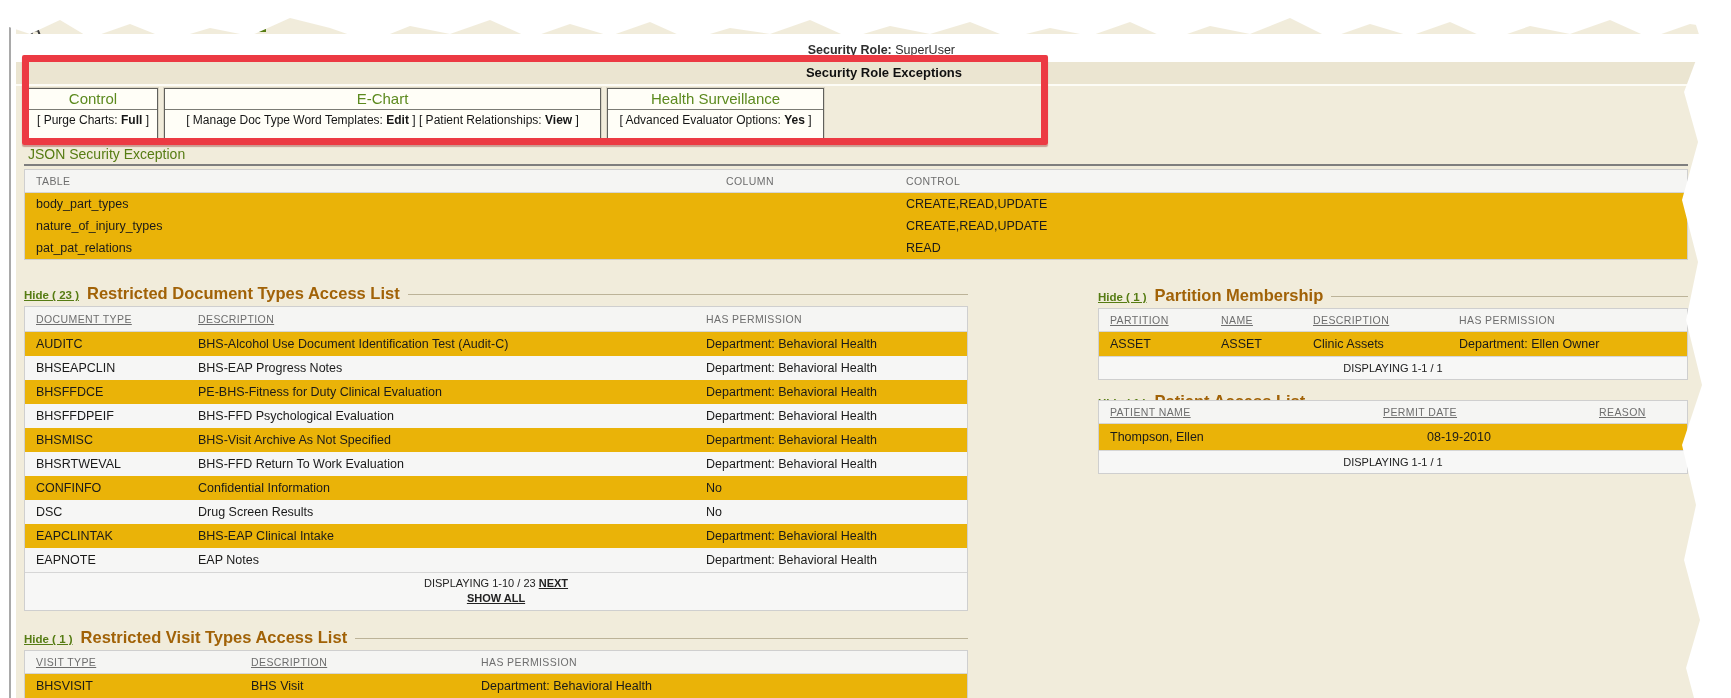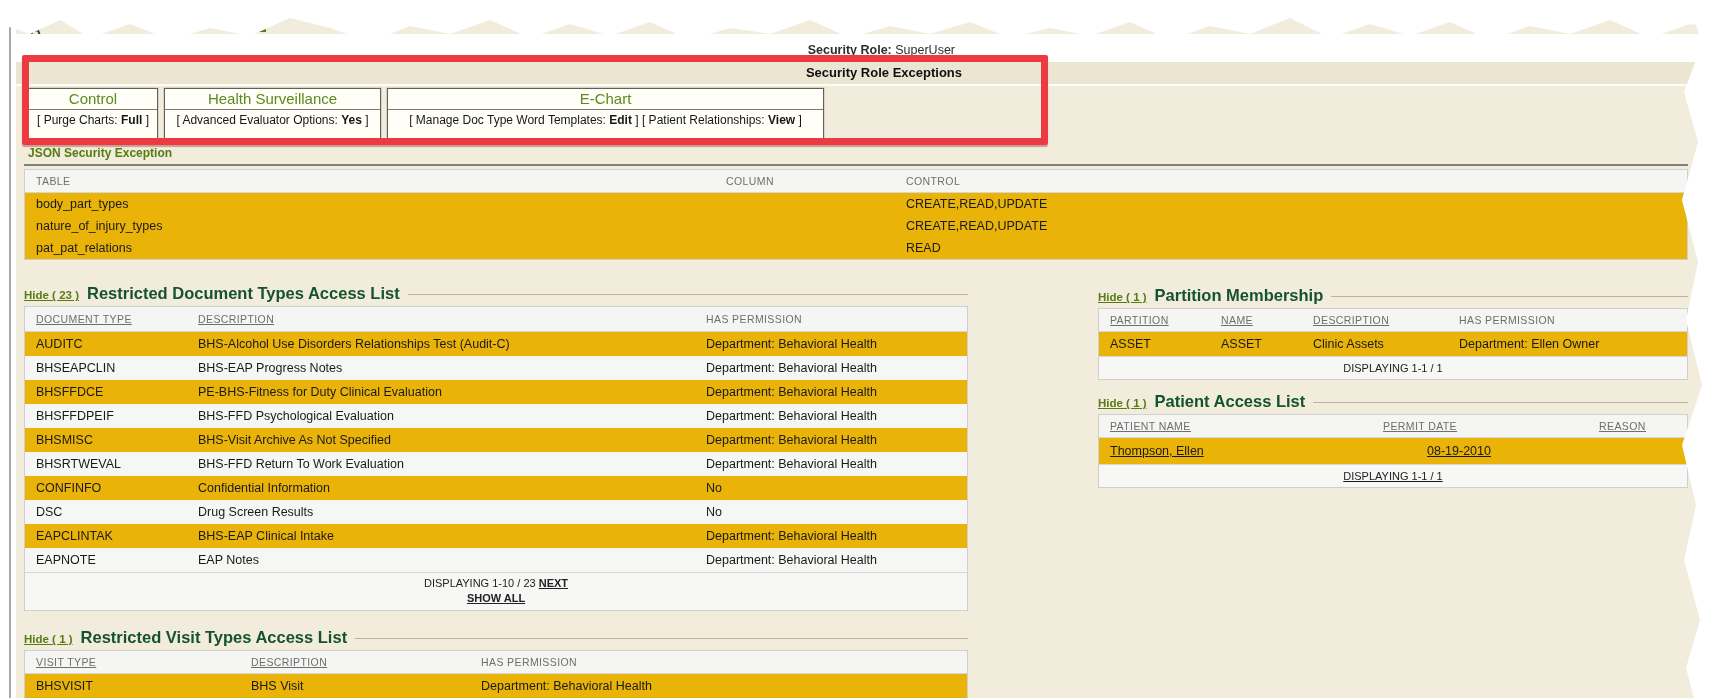--- a/index.html
+++ b/index.html
@@ -17,25 +17,25 @@
   
   .groups{left:28px;top:88px;display:flex;gap:6px;align-items:flex-start;}
   .gbox{background:#fffef7;border:1px solid #60605c;box-shadow:0 0 0 1px #d9d4c4;box-sizing:border-box;}
   .gbox .gtitle{color:#5c8a1e;font-size:15px;text-align:center;padding:1px 4px 2px;border-bottom:1px solid #7b7b74;}
   .gbox .gvals{font-size:12px;color:#161616;text-align:center;padding:3px 5px 12px;white-space:nowrap;}
   .gvals b{font-weight:bold;}
   
   .red-box{left:22px;top:55px;width:1026px;height:90px;border:7px solid #ec3a43;box-sizing:border-box;
            border-radius:2px;box-shadow:0 2px 1px rgba(130,10,10,.35);z-index:40;pointer-events:none;}
   
-  .json-heading{left:28px;top:146px;font-size:12px;font-weight:bold;color:#567c13;}
+  .json-heading{left:28px;top:146px;font-size:14px;font-weight:normal;color:#567c13;}
   .heading-rule{left:24px;top:164px;width:1664px;height:2px;background:#7e7e7e;}
   .sec-bar{display:flex;align-items:baseline;gap:8px;}
   .hide-link{color:#567c13;font-weight:bold;font-size:11.5px;text-decoration:underline;cursor:pointer;white-space:nowrap;}
-  .sec-title{color:#14532d;font-weight:bold;font-size:16.5px;white-space:nowrap;}
+  .sec-title{color:#a16207;font-weight:bold;font-size:16.5px;white-space:nowrap;}
   .sec-rule{flex:1;border-top:1px solid #bcb39ا8;border-top:1px solid #bcb398;margin-top:2px;align-self:center;}
   
   .tbl{background:#ffffff;border:1px solid #cfcfcf;box-sizing:border-box;font-size:12.5px;}
   .thead{display:flex;background:#f5f5f3;color:#6e6e6e;font-size:10.5px;letter-spacing:.4px;
          border-bottom:1px solid #d6d6d6;align-items:center;}
   .thead .cell{font-weight:normal;}
   .trow{display:flex;align-items:center;background:#eab308;}
   .trow.alt{background:#f6f6f5;}
   .cell{padding-left:11px;box-sizing:border-box;white-space:nowrap;overflow:hidden;}
   .hcell-link{text-decoration:underline;cursor:pointer;}
@@ -83,33 +83,33 @@
   <div class="abs band"></div>
   <div class="abs band-title">Security Role Exceptions</div>
 
   <div class="abs groups">
     <div class="gbox" style="width:130px;">
       <div class="gtitle">Control</div>
       <div class="gvals">
         <span>[ Purge Charts: </span><b>Full</b><span> ]</span>
       </div>
     </div>
-    <div class="gbox" style="width:217px;">
-      <div class="gtitle">Health Surveillance</div>
-      <div class="gvals">
-        <span>[ Advanced Evaluator Options: </span><b>Yes</b><span> ]</span>
-      </div>
-    </div>
     <div class="gbox" style="width:437px;">
       <div class="gtitle">E-Chart</div>
       <div class="gvals">
         <span>[ Manage Doc Type Word Templates: </span><b>Edit</b><span> ]</span>
         <span>[ Patient Relationships: </span><b>View</b><span> ]</span>
       </div>
     </div>
+    <div class="gbox" style="width:217px;">
+      <div class="gtitle">Health Surveillance</div>
+      <div class="gvals">
+        <span>[ Advanced Evaluator Options: </span><b>Yes</b><span> ]</span>
+      </div>
+    </div>
   </div>
 
   <div class="abs red-box"></div>
 
   <div class="abs json-heading">JSON Security Exception</div>
   <div class="abs heading-rule"></div>
   <div class="abs tbl jt" style="left:24px;top:169px;width:1664px;">
     <div class="thead h22">
       <div class="cell c1">TABLE</div>
       <div class="cell c2">COLUMN</div>
@@ -138,21 +138,21 @@
     <span class="sec-rule"></span>
   </div>
   <div class="abs tbl dt" style="left:24px;top:306px;width:944px;">
     <div class="thead h24">
       <div class="cell c1"><span class="hcell-link">DOCUMENT TYPE</span></div>
       <div class="cell c2"><span class="hcell-link">DESCRIPTION</span></div>
       <div class="cell c3">HAS PERMISSION</div>
     </div>
     <div class="trow h24">
       <div class="cell c1">AUDITC</div>
-      <div class="cell c2">BHS-Alcohol Use Disorders Relationships Test (Audit-C)</div>
+      <div class="cell c2">BHS-Alcohol Use Document Identification Test (Audit-C)</div>
       <div class="cell c3">Department: Behavioral Health</div>
     </div>
     <div class="trow alt h24">
       <div class="cell c1">BHSEAPCLIN</div>
       <div class="cell c2">BHS-EAP Progress Notes</div>
       <div class="cell c3">Department: Behavioral Health</div>
     </div>
     <div class="trow h24">
       <div class="cell c1">BHSFFDCE</div>
       <div class="cell c2">PE-BHS-Fitness for Duty Clinical Evaluation</div>
@@ -242,21 +242,21 @@
       <div class="cell c4">Department: Ellen Owner</div>
     </div>
     <div class="tfoot h22" style="line-height:22px;">DISPLAYING 1-1 / 1</div>
   </div>
 
   <div class="abs sec-bar" style="left:1098px;top:392px;width:590px;">
     <span class="hide-link">Hide ( 1 )</span>
     <span class="sec-title">Patient Access List</span>
     <span class="sec-rule"></span>
   </div>
-  <div class="abs tbl pa" style="left:1098px;top:414px;width:590px;text-decoration:underline;">
+  <div class="abs tbl pa" style="left:1098px;top:400px;width:590px;">
     <div class="thead h22">
       <div class="cell c1"><span class="hcell-link">PATIENT NAME</span></div>
       <div class="cell c2"><span class="hcell-link">PERMIT DATE</span></div>
       <div class="cell c3"><span class="hcell-link">REASON</span></div>
     </div>
     <div class="trow h26">
       <div class="cell c1">Thompson, Ellen</div>
       <div class="cell c2">08-19-2010</div>
       <div class="cell c3"></div>
     </div>

